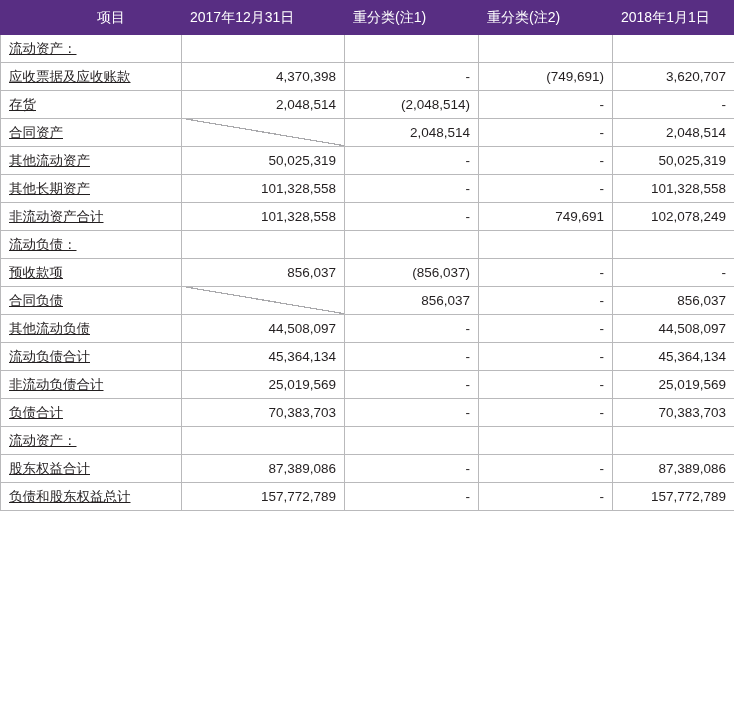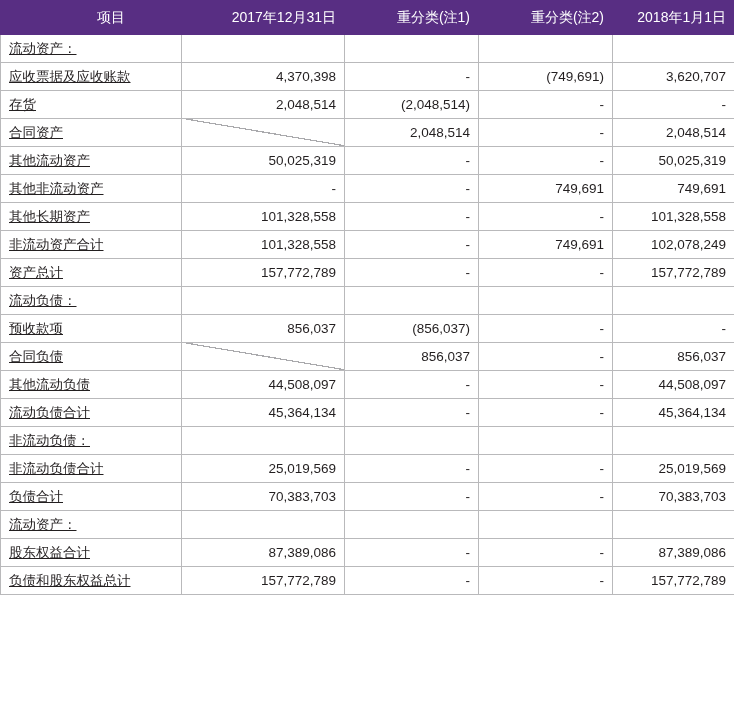--- a/index.html
+++ b/index.html
@@ -38,21 +38,21 @@
     box-sizing: border-box;
     vertical-align: middle;
     white-space: nowrap;
     overflow: hidden;
   }
   table.fin thead th {
     background: #582e83;
     color: #ffffff;
     border: 1px solid #582e83;
     font-weight: normal;
-    text-align: right;
+    text-align: left;
     height: 34px;
     font-size: 14px;
   }
   table.fin thead th.first {
     text-align: center;
     padding-left: 48px;
   }
   td.label {
     text-align: left;
     text-decoration: underline;
@@ -127,46 +127,32 @@
           <td class="num">2,048,514</td>
         </tr>
         <tr>
           <td class="label">其他流动资产</td>
           <td class="num">50,025,319</td>
           <td class="num">-</td>
           <td class="num">-</td>
           <td class="num">50,025,319</td>
         </tr>
         <tr>
-          <td class="label">其他非流动资产</td>
-          <td class="num">-</td>
-          <td class="num">-</td>
-          <td class="num">749,691</td>
-          <td class="num">749,691</td>
-        </tr>
-        <tr>
           <td class="label">其他长期资产</td>
           <td class="num">101,328,558</td>
           <td class="num">-</td>
           <td class="num">-</td>
           <td class="num">101,328,558</td>
         </tr>
         <tr>
           <td class="label">非流动资产合计</td>
           <td class="num">101,328,558</td>
           <td class="num">-</td>
           <td class="num">749,691</td>
           <td class="num">102,078,249</td>
-        </tr>
-        <tr>
-          <td class="label">资产总计</td>
-          <td class="num">157,772,789</td>
-          <td class="num">-</td>
-          <td class="num">-</td>
-          <td class="num">157,772,789</td>
         </tr>
         <tr>
           <td class="label">流动负债：</td>
           <td class="num"></td>
           <td class="num"></td>
           <td class="num"></td>
           <td class="num"></td>
         </tr>
         <tr>
           <td class="label">预收款项</td>
@@ -188,27 +174,20 @@
           <td class="num">-</td>
           <td class="num">-</td>
           <td class="num">44,508,097</td>
         </tr>
         <tr>
           <td class="label">流动负债合计</td>
           <td class="num">45,364,134</td>
           <td class="num">-</td>
           <td class="num">-</td>
           <td class="num">45,364,134</td>
-        </tr>
-        <tr>
-          <td class="label">非流动负债：</td>
-          <td class="num"></td>
-          <td class="num"></td>
-          <td class="num"></td>
-          <td class="num"></td>
         </tr>
         <tr>
           <td class="label">非流动负债合计</td>
           <td class="num">25,019,569</td>
           <td class="num">-</td>
           <td class="num">-</td>
           <td class="num">25,019,569</td>
         </tr>
         <tr>
           <td class="label">负债合计</td>

